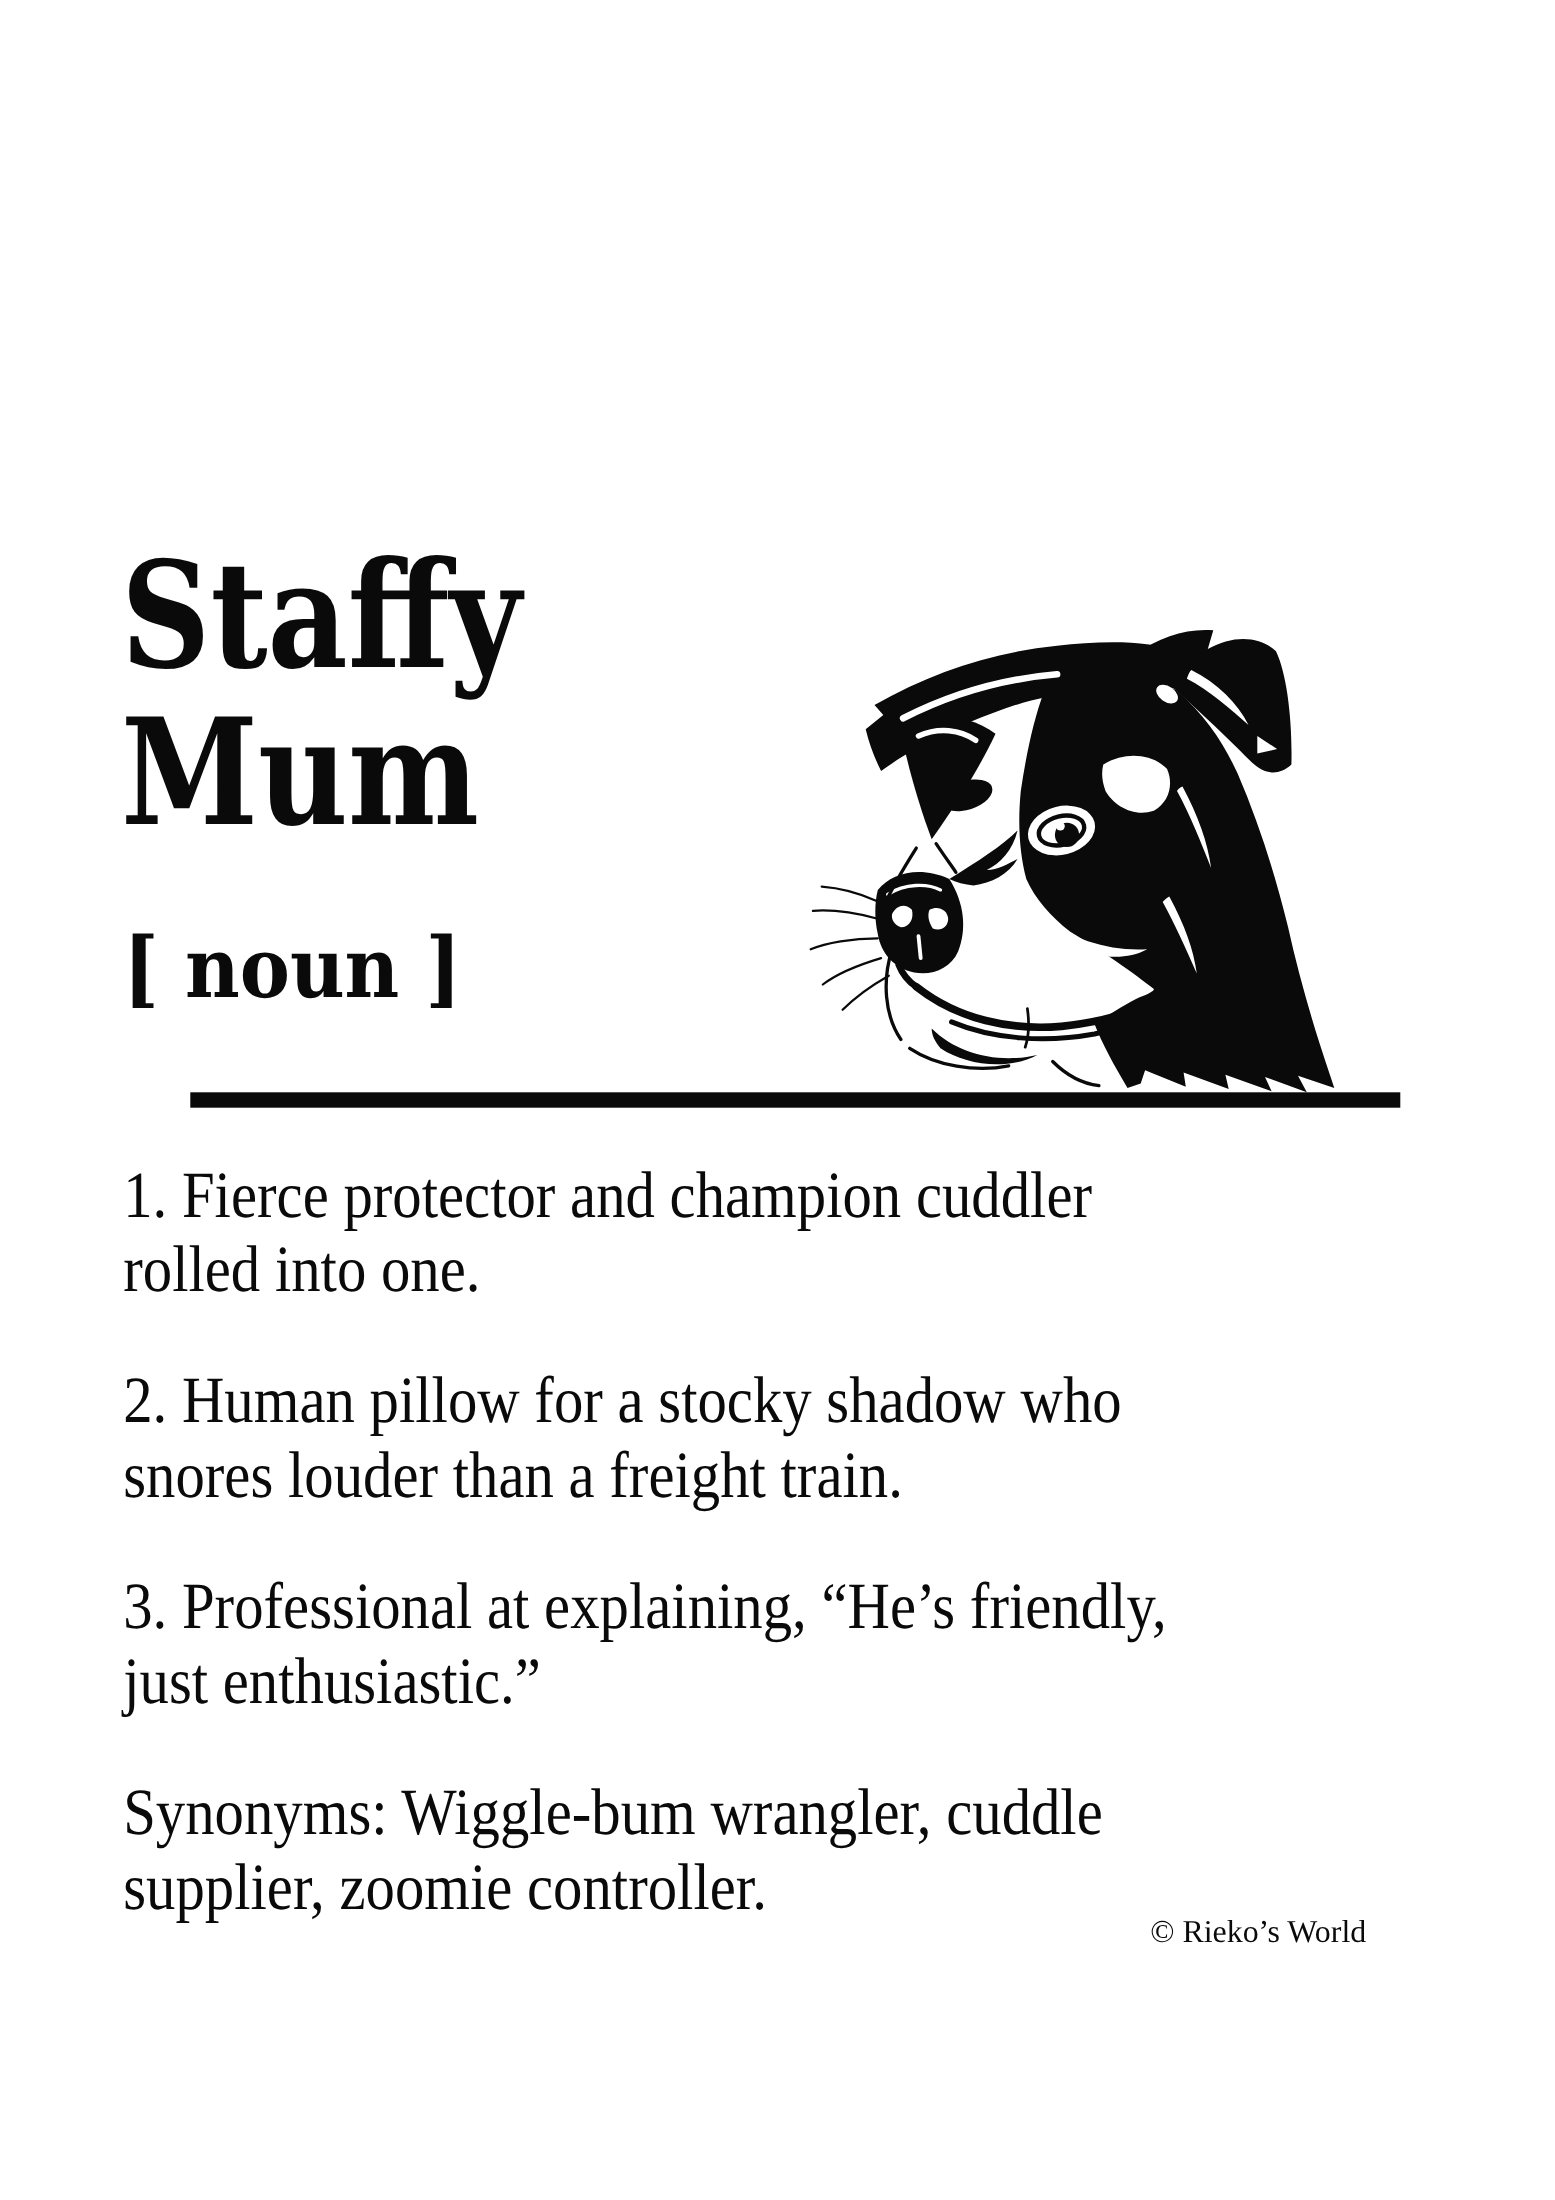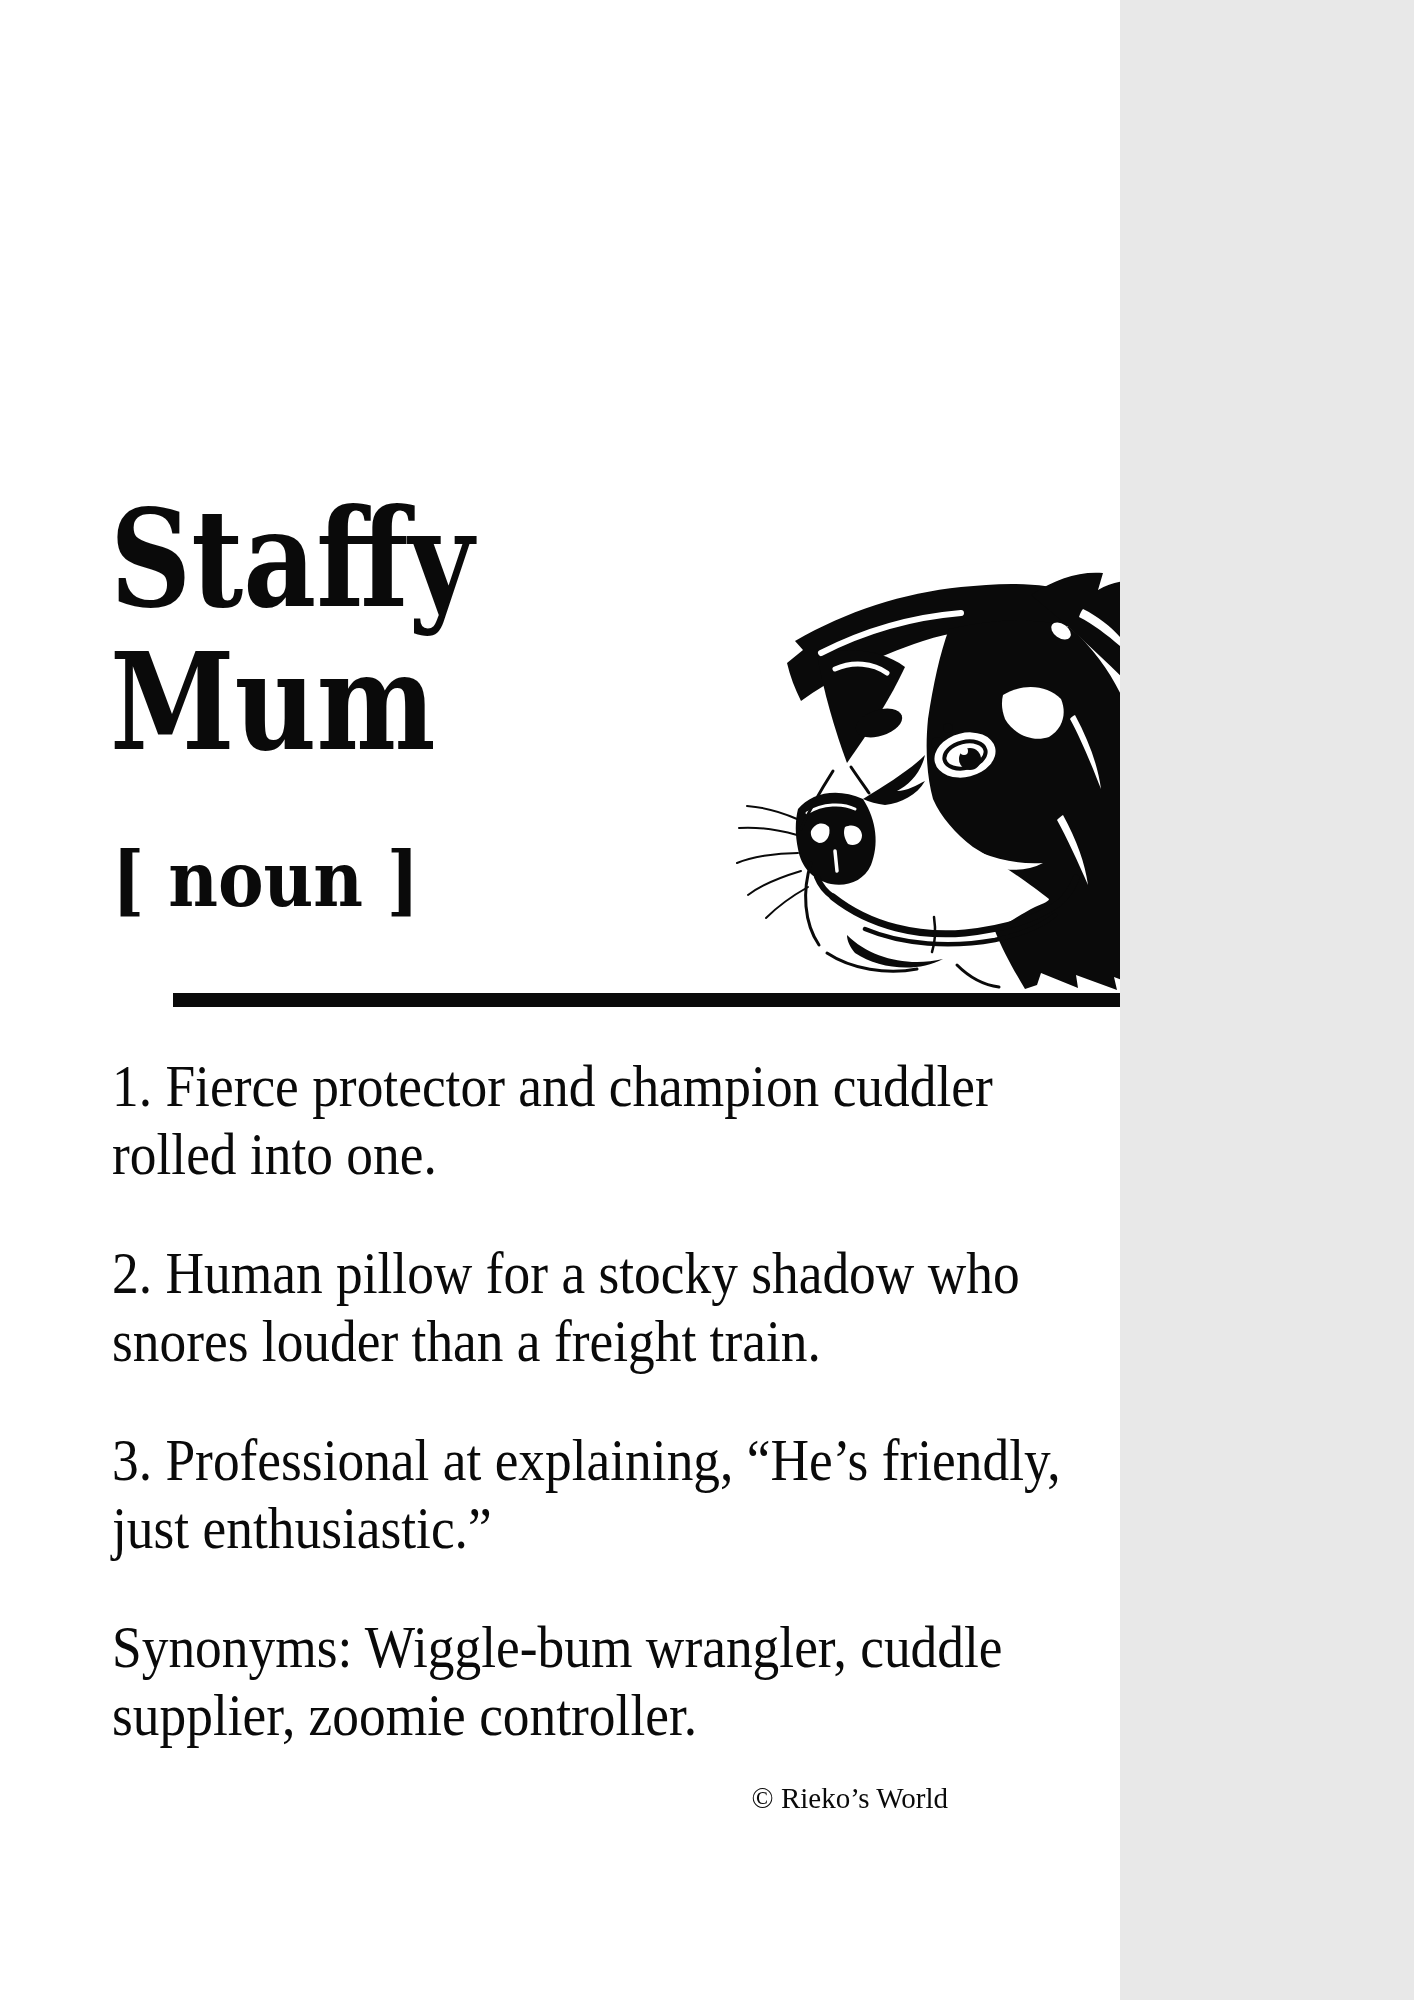--- a/index.html
+++ b/index.html
@@ -1,18 +1,18 @@
 <!DOCTYPE html>
 <html><head>
 <meta charset="utf-8">
 <style>
   html,body{margin:0;padding:0;background:#e8e8e8;}
   .page{
     position:relative;
-    width:1120px;height:2000px;
+    width:1414px;height:2000px;
     background:#ffffff;
     overflow:hidden;
     font-family:"Liberation Serif", serif;
     color:#0a0a0a;
   }
   .title{
     position:absolute;left:110px;top:488px;
     margin:0;
     font-family:"DejaVu Serif", serif;
     font-weight:700;
@@ -48,21 +48,21 @@
     position:absolute;left:112px;top:1052px;
     width:1260px;
     font-size:60px;
     line-height:68px;
     transform:scaleX(0.89);
     transform-origin:left top;
   }
   .defs p{margin:0 0 51px 0;}
   .defs p span{display:block;white-space:nowrap;}
   .credit{
-    position:absolute;right:172px;top:1781px;
+    position:absolute;right:172px;top:1739px;
     font-size:29px;
     line-height:34px;
     white-space:nowrap;
     text-align:center;
   }
 </style>
 </head>
 <body>
 
 <div class="page">

